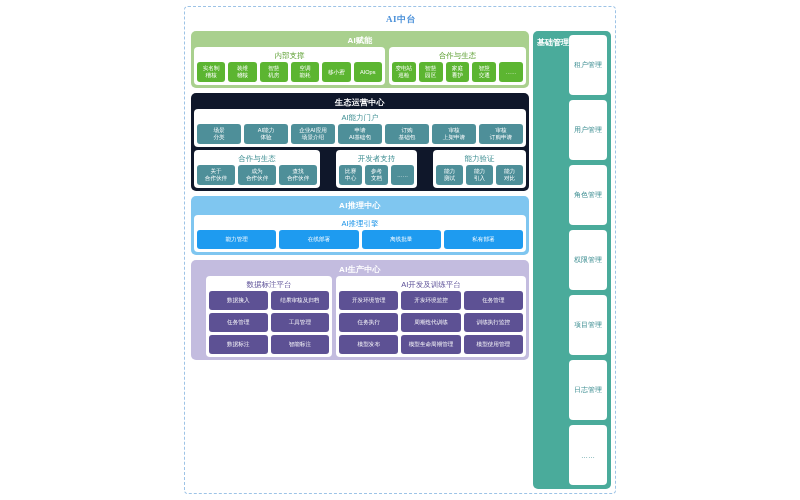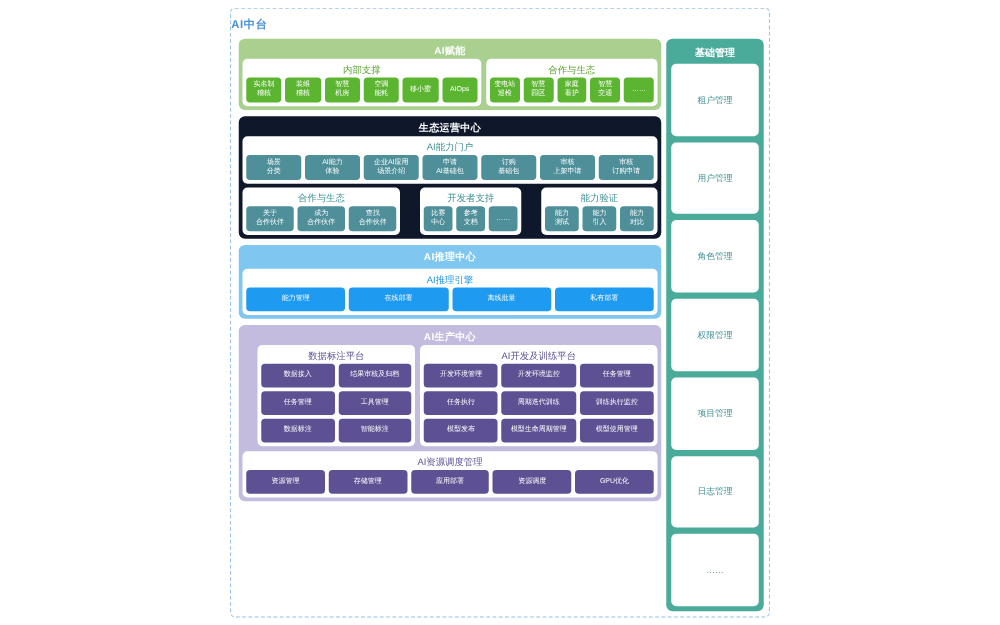--- a/index.html
+++ b/index.html
@@ -1,19 +1,19 @@
 <!DOCTYPE html>
 <html><head>
 <meta charset="utf-8">
 <style>
   html,body{margin:0;padding:0;background:#ffffff;}
   body{width:800px;height:500px;font-family:"Liberation Sans","DejaVu Sans",sans-serif;color:#fff;}
   .canvas{position:relative;width:800px;height:500px;box-sizing:border-box;}
   .frame{position:absolute;left:184px;top:6px;width:432px;height:488px;border:1px dashed #9dc3e6;border-radius:4px;box-sizing:border-box;background:#fff;}
-  .title{position:absolute;left:0;top:6px;width:432px;font-size:9px;font-weight:bold;color:#4a90d9;letter-spacing:.5px;}
+  .title{position:absolute;left:0;top:6px;width:432px;text-align:center;font-size:9px;font-weight:bold;color:#4a90d9;letter-spacing:.5px;font-family:Liberation Serif, serif;}
   .body-wrap{position:absolute;left:6px;top:24px;width:420px;display:flex;gap:4px;}
   .col-main{width:338px;display:flex;flex-direction:column;gap:5px;}
   .col-side{width:78px;}
 
   
   .block{border-radius:5px;padding:3px;box-sizing:border-box;}
   .block-title{text-align:center;font-size:8px;font-weight:bold;color:#fff;line-height:13px;height:13px;letter-spacing:.3px;}
   .panel{background:#fff;border-radius:4px;padding:3px;box-sizing:border-box;}
   .panel-title{text-align:center;font-size:7.5px;font-weight:normal;line-height:12px;height:12px;}
   .chips{display:flex;gap:3px;}
@@ -46,21 +46,21 @@
   .p-block{background:#c3bcdf;}
   .p-block .panel-title{color:#5b4f97;}
   .p-chip{background:#5d5194;}
   .p-row{display:flex;gap:4px;}
   .p-left{flex:0 0 38%;margin-left:12px;}
   .p-right{flex:1;}
   .grid2{display:grid;grid-template-columns:1fr 1fr;gap:3px;}
   .grid3{display:grid;grid-template-columns:1fr 1fr 1fr;gap:3px;}
 
   
-  .side{background:#4aab9b;border-radius:5px;padding:4px;box-sizing:border-box;height:458px;display:flex;flex-direction:column;}
+  .side{background:#4aab9b;border-radius:5px;padding:4px;box-sizing:border-box;height:458px;display:flex;flex-direction:row;}
   .side-title{text-align:center;font-size:8px;font-weight:bold;color:#fff;line-height:16px;height:16px;}
   .side-list{flex:1;display:flex;flex-direction:column;gap:5px;}
   .side-item{flex:1;background:#fff;border-radius:4px;display:flex;align-items:center;justify-content:center;font-size:7px;color:#3f8f93;}
 </style>
 </head>
 <body>
 
 <div class="canvas">
   <div class="frame">
 
@@ -196,30 +196,20 @@
                 <div class="chip p-chip">任务管理</div>
                 <div class="chip p-chip">任务执行</div>
                 <div class="chip p-chip">周期迭代训练</div>
                 <div class="chip p-chip">训练执行监控</div>
                 <div class="chip p-chip">模型发布</div>
                 <div class="chip p-chip">模型生命周期管理</div>
                 <div class="chip p-chip">模型使用管理</div>
               </div>
             </div>
           </div>
-          <div class="panel" style="margin-top:4px">
-            <div class="panel-title">AI资源调度管理</div>
-            <div class="chips">
-              <div class="chip p-chip">资源管理</div>
-              <div class="chip p-chip">存储管理</div>
-              <div class="chip p-chip">应用部署</div>
-              <div class="chip p-chip">资源调度</div>
-              <div class="chip p-chip">GPU优化</div>
-            </div>
-          </div>
         </div>
 
       </div>
 
       <div class="col-side">
         <div class="side">
           <div class="side-title">基础管理</div>
           <div class="side-list">
             <div class="side-item">租户管理</div>
             <div class="side-item">用户管理</div>

